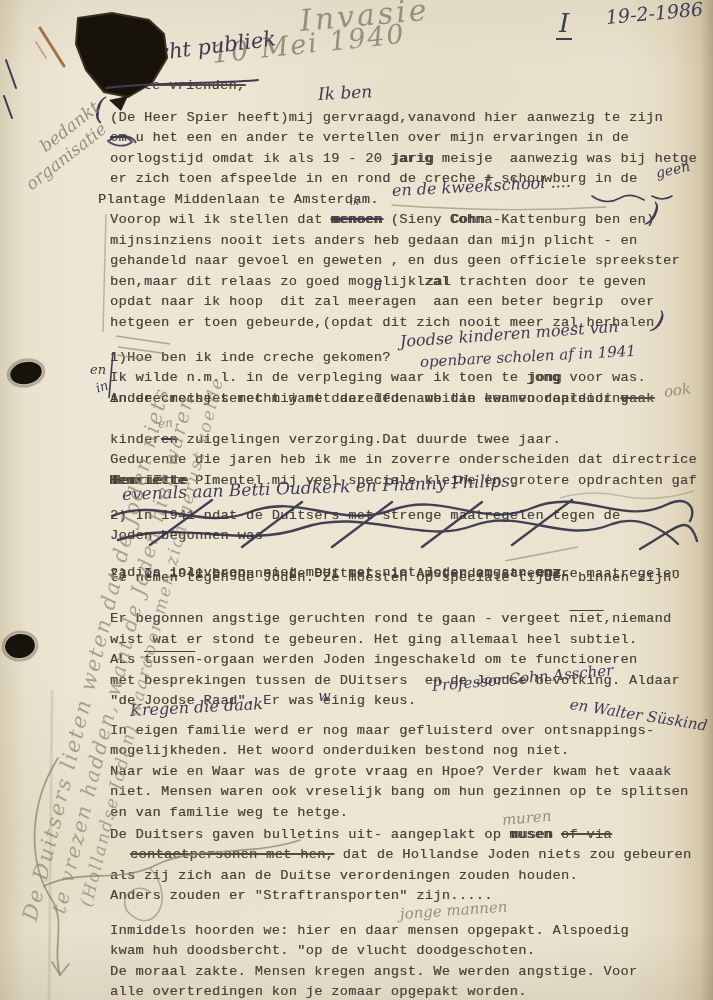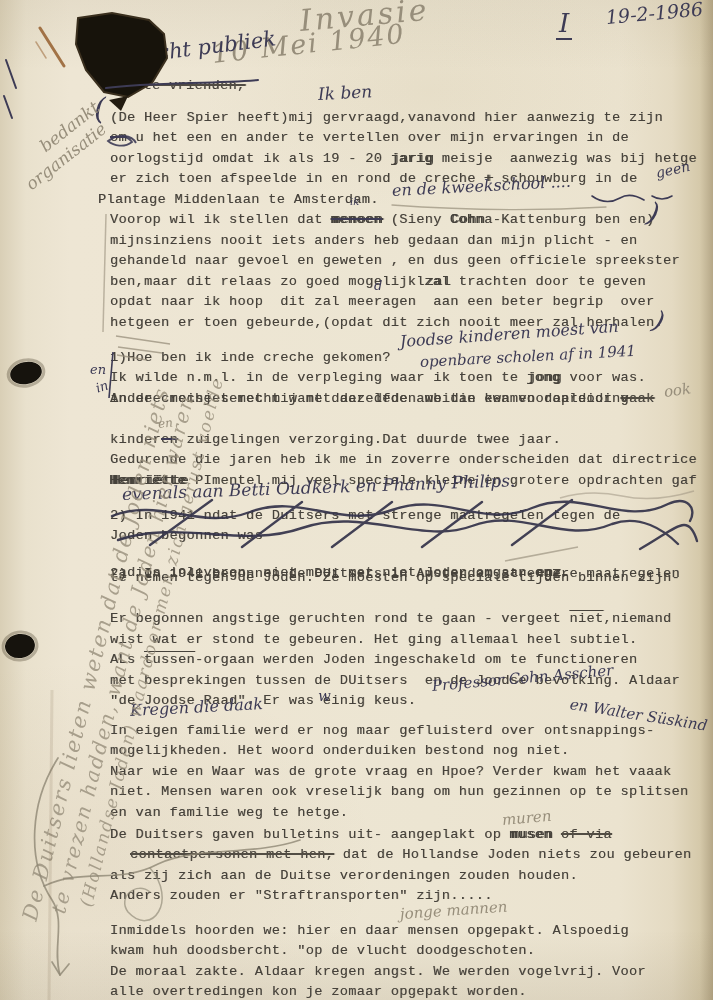--- a/index.html
+++ b/index.html
@@ -66,21 +66,21 @@
       <div class="tline" style="top: 743px; left: 110px;"><span class="seg ">mogelijkheden. Het woord onderduiken bestond nog niet.</span></div>
       <div class="tline" style="top: 764px; left: 110px;"><span class="seg ">Naar wie en Waar was de grote vraag en Hpoe? Verder kwam het vaaak</span></div>
       <div class="tline" style="top: 784px; left: 110px;"><span class="seg ">niet. Mensen waren ook vreselijk bang om hun gezinnen op te splitsen</span></div>
       <div class="tline" style="top: 805px; left: 110px;"><span class="seg ">en van familie weg te hetge.</span></div>
       <div class="tline" style="top: 827px; left: 110px; text-align: center;"><span class="seg ">De Duitsers gaven bulletins uit- aangeplakt op </span><span class="seg ot">musen</span><span class="seg "> </span><span class="seg t-strike">of via</span></div>
       <div class="tline" style="top: 847px; left: 110px; margin-left: 20px;"><span class="seg t-strike">contactpersonen met hen,</span><span class="seg "> dat de Hollandse Joden niets zou gebeuren</span></div>
       <div class="tline" style="top: 868px; left: 110px;"><span class="seg ">als zij zich aan de Duitse verordeningen zouden houden.</span></div>
       <div class="tline" style="top: 888px; left: 110px;"><span class="seg ">Anders zouden er "Straftransporten" zijn.....</span></div>
       <div class="tline" style="top: 923px; left: 110px;"><span class="seg ">Inmiddels hoorden we: hier en daar mensen opgepakt. Alspoedig</span></div>
       <div class="tline" style="top: 943px; left: 110px;"><span class="seg ">kwam huh doodsbercht. "op de vlucht doodgeschoten.</span></div>
-      <div class="tline" style="top: 964px; left: 110px;"><span class="seg ">De moraal zakte. Aldaar kregen angst. We werden vogelvrij. Voor</span></div>
+      <div class="tline" style="top: 964px; left: 110px;"><span class="seg ">De moraal zakte. Mensen kregen angst. We werden angstige. Voor</span></div>
       <div class="tline" style="top: 984px; left: 110px;"><span class="seg ">alle overtredingen kon je zomaar opgepakt worden.</span></div>
     </div>
 
   <div id="hw-layer">
       <span class="hw pencil" style="left: 300px; top: 6px; font-size: 30px; transform: rotate(-5deg); letter-spacing: 3px;">Invasie</span>
       <span class="hw pen underl" style="left: 556px; top: 10px; font-size: 26px;">I</span>
       <span class="hw pen" style="left: 606px; top: 8px; font-size: 19px; transform: rotate(-5deg);">19-2-1986</span>
       <span class="hw pencil" style="left: 212px; top: 40px; font-size: 27px; transform: rotate(-6deg); letter-spacing: 2px;">10 Mei 1940</span>
       <span class="hw pen" style="left: 116px; top: 48px; font-size: 21px; transform: rotate(-7deg);">Geacht publiek</span>
       <span class="hw pen" style="left: 318px; top: 86px; font-size: 17px; transform: rotate(-3deg);">Ik ben</span>

